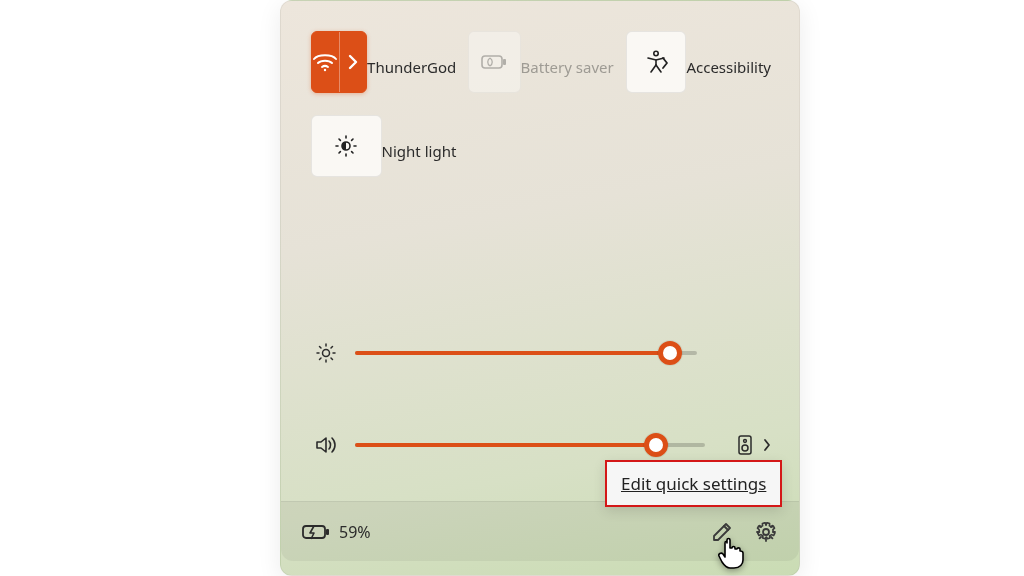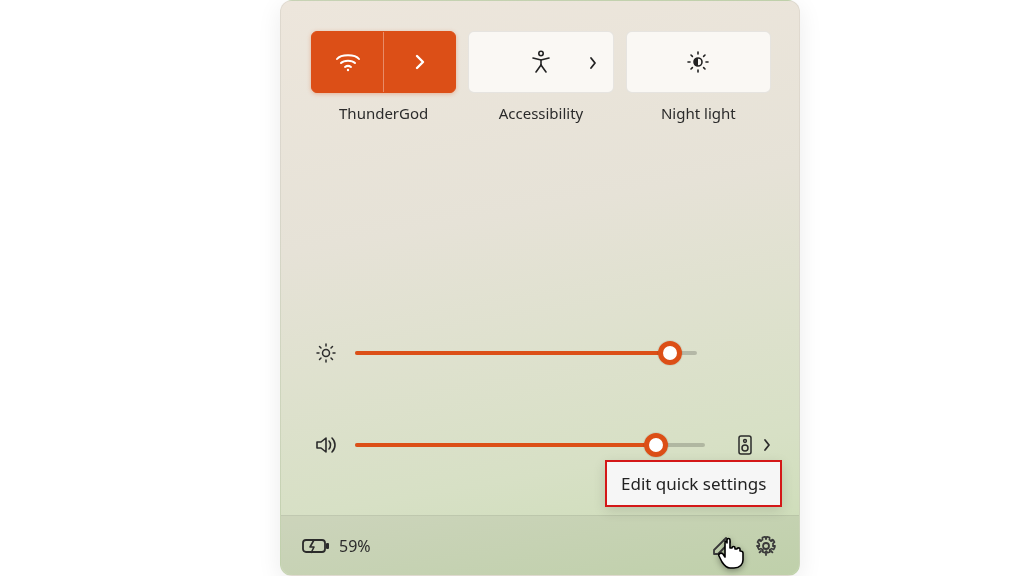--- a/index.html
+++ b/index.html
@@ -25,21 +25,21 @@
   .tile-grid {
     position: absolute;
     left: 30px;
     top: 30px;
     width: 460px;
     display: grid;
     grid-template-columns: repeat(3, 1fr);
     column-gap: 12px;
     row-gap: 22px;
   }
-  .tile-wrap { display: flex; flex-direction: column; align-items: center; }
+  .tile-wrap { display: flex; flex-direction: row; align-items: center; }
   .tile {
     width: 100%;
     height: 62px;
     border-radius: 6px;
     background: #faf8f4;
     border: 1px solid rgba(0,0,0,0.08);
     display: flex;
     align-items: center;
     justify-content: center;
     position: relative;
@@ -130,21 +130,21 @@
     display: flex;
     align-items: center;
     gap: 10px;
     width: 60px;
     justify-content: flex-end;
   }
 
   
   .footer {
     position: absolute;
-    left: 0; right: 0; bottom: 0;
+    left: 0; right: 0; bottom: 14px;
     height: 60px;
     background: rgba(0,0,0,0.05);
     border-top: 1px solid rgba(0,0,0,0.06);
     display: flex;
     align-items: center;
     padding: 0 20px;
     border-bottom-left-radius: 12px;
     border-bottom-right-radius: 12px;
     justify-content: space-between;
   }
@@ -168,20 +168,21 @@
   .tooltip {
     position: absolute;
     left: 605px;
     top: 460px;
     padding: 10px 14px;
     background: #f6f6f6;
     border: 2px solid #d41818;
     color: #222;
     font-size: 17px;
     box-shadow: 0 4px 12px rgba(0,0,0,0.12);
+    text-decoration: underline;
   }
 
   
   .cursor {
     position: absolute;
     left: 716px;
     top: 534px;
     width: 30px; height: 36px;
     z-index: 50;
     filter: drop-shadow(0 2px 3px rgba(0,0,0,0.35));
@@ -207,20 +208,30 @@
         <div class="chevron-slot">
           <svg width="12" height="18" viewBox="0 0 12 18" fill="none" stroke="#fff" stroke-width="2.4" stroke-linecap="round" stroke-linejoin="round">
             <polyline points="3,3 9,9 3,15"></polyline>
           </svg>
         </div>
       </div>
       <div class="tile-label">ThunderGod</div>
     </div>
 
 
+    <div class="tile-wrap">
+      <div class="tile disabled">
+        <svg width="30" height="20" viewBox="0 0 30 20" fill="none" stroke="#7a7a7a" stroke-width="1.6">
+          <rect x="3" y="4" width="20" height="12" rx="3"></rect>
+          <rect x="24" y="7" width="3" height="6" rx="1" fill="#7a7a7a" stroke="none"></rect>
+          <path d="M11 6 C8 8, 8 12, 11 14 M11 6 C14 8, 14 12, 11 14" stroke-width="1.3"></path>
+        </svg>
+      </div>
+      <div class="tile-label disabled">Battery saver</div>
+    </div>
 
     <div class="tile-wrap row-2">
       <div class="tile" style="justify-content:center;">
         <svg width="22" height="24" viewBox="0 0 22 24" fill="none" stroke="#222" stroke-width="1.6" stroke-linecap="round">
           <circle cx="11" cy="3.5" r="2.2"></circle>
           <path d="M3 8 L11 10 L19 8"></path>
           <path d="M11 10 L11 15"></path>
           <path d="M11 15 L6 22"></path>
           <path d="M11 15 L16 22"></path>
         </svg>

